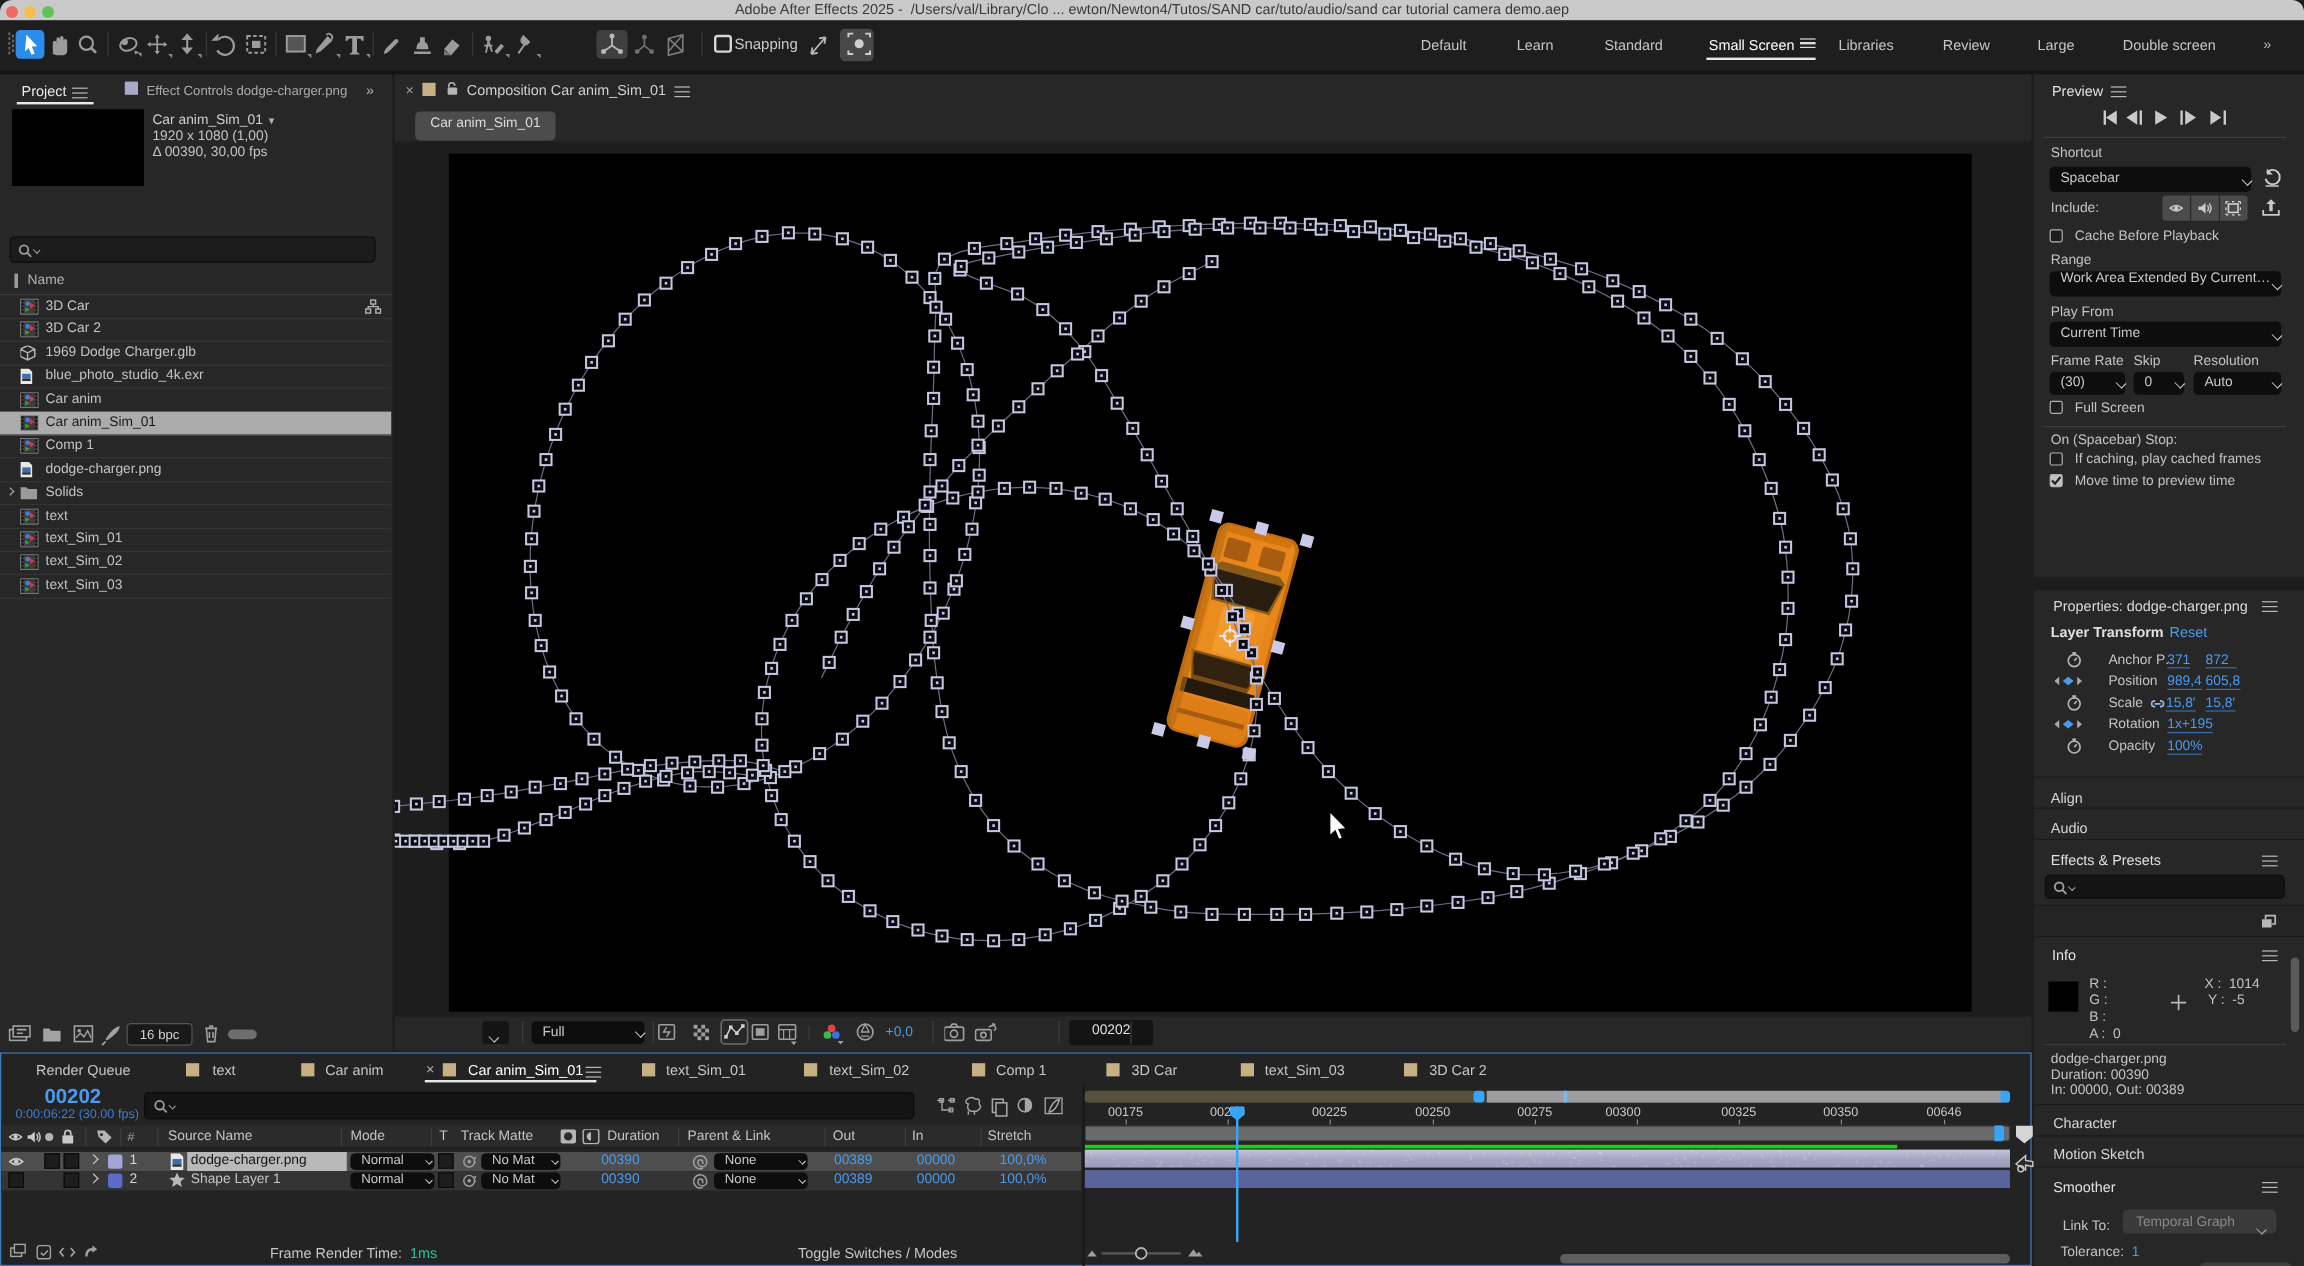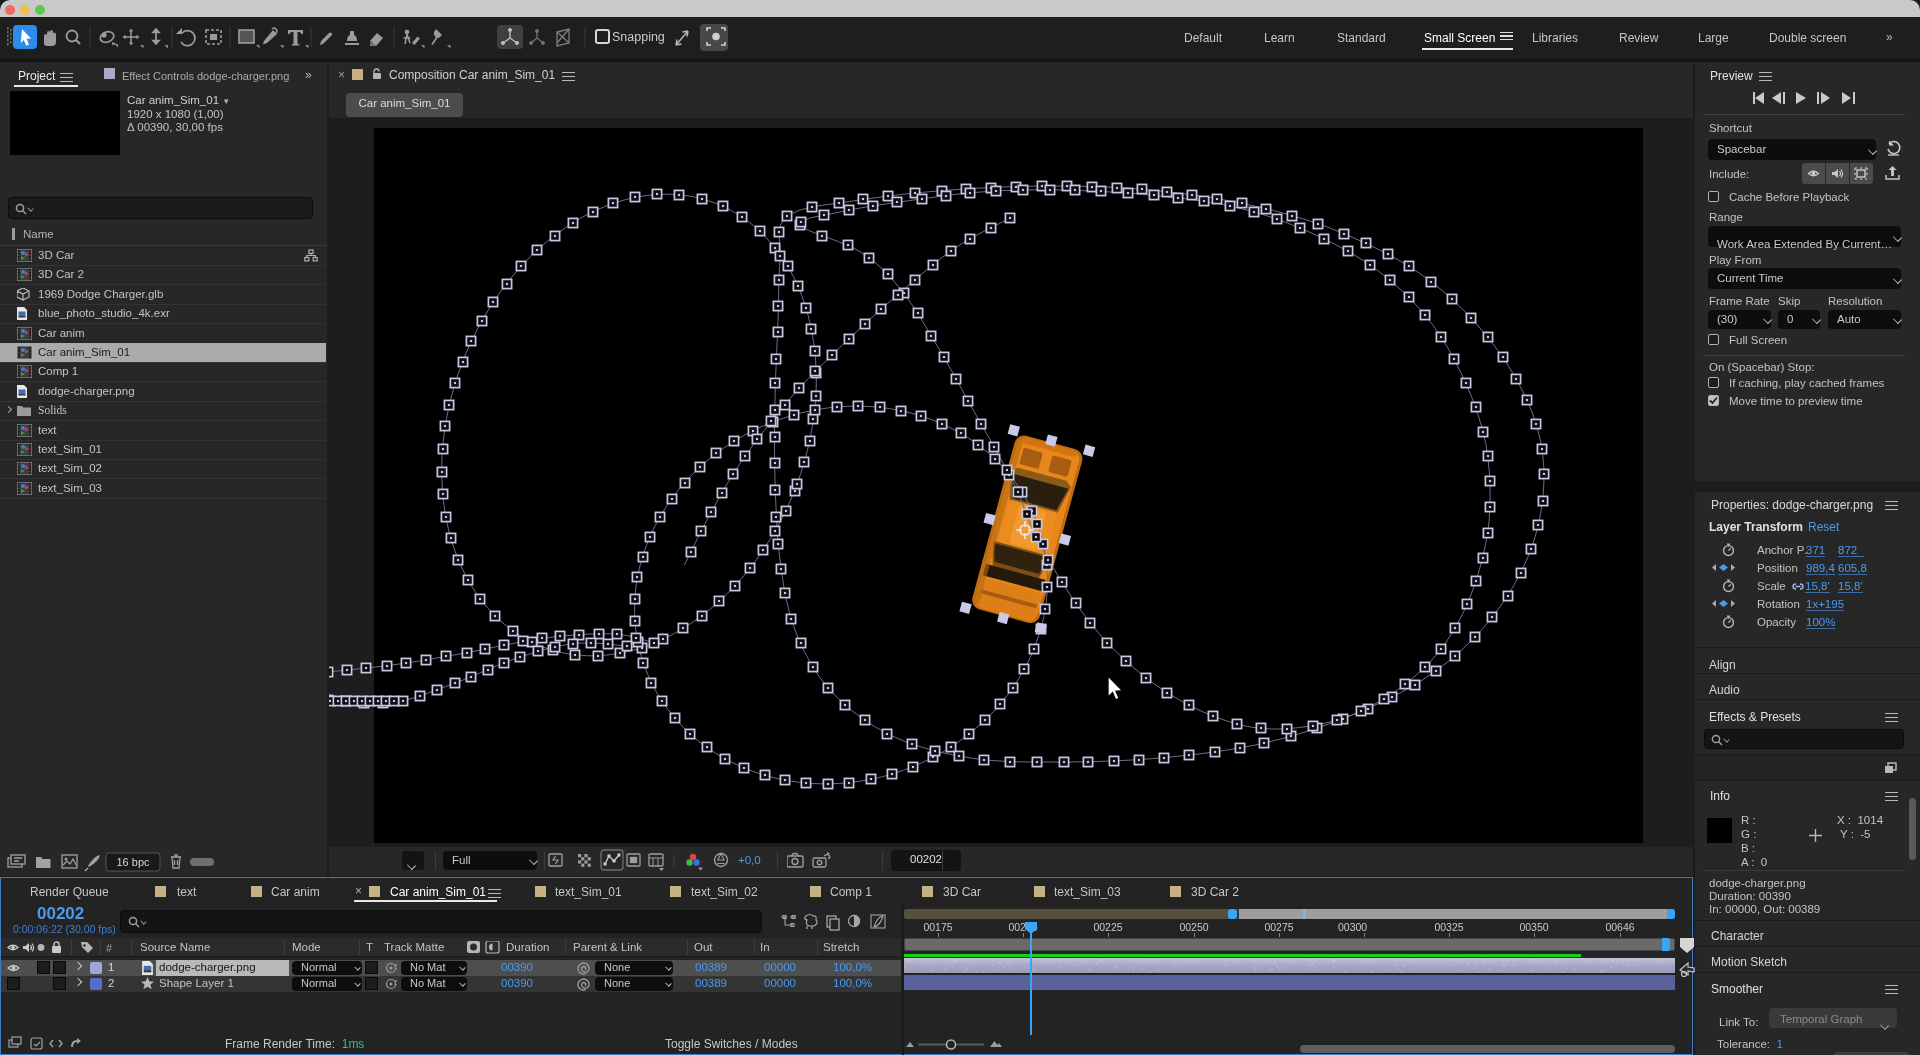--- a/index.html
+++ b/index.html
@@ -89,20 +89,21 @@
           <circle cx="5.5" cy="5.5" r="1.4" fill="#b5b5b5"></circle>
           <path d="M9 9 L12 12" stroke="#b5b5b5" stroke-width="1.2"></path>
         </g>
 </defs>
 </svg>
 
 <div id="titlebar" style="position:absolute;left:0;top:0;width:1920px;height:17px;background:#c9c9c9;border-radius:10px 10px 0 0;">
   <div class="abs" style="left:5px;top:4.5px;width:10px;height:10px;border-radius:50%;background:#ee6a5f;"></div>
   <div class="abs" style="left:20px;top:4.5px;width:10px;height:10px;border-radius:50%;background:#f5bd4f;"></div>
   <div class="abs" style="left:35px;top:4.5px;width:10px;height:10px;border-radius:50%;background:#61c354;"></div>
+  <div class="abs" style="left:0;top:1px;width:100%;text-align:center;font-size:12px;color:#3a3a3a;">Adobe After Effects 2025 -&nbsp; /Users/val/Library/Clo ... ewton/Newton4/Tutos/SAND car/tuto/audio/sand car tutorial camera demo.aep</div>
 </div>
 
 <div id="toolbar" style="position:absolute;left:0;top:17px;width:1920px;height:45px;background:#1e1e1e;border-bottom:3px solid #141414;">
   <svg class="abs" style="left:0;top:0" width="760" height="42" viewBox="0 0 760 42">
     <g fill="#6a6a6a">
           <rect x="7" y="10" width="1.6" height="2.4"></rect>
           <rect x="7" y="14" width="1.6" height="2.4"></rect>
           <rect x="7" y="18" width="1.6" height="2.4"></rect>
           <rect x="7" y="22" width="1.6" height="2.4"></rect>
           <rect x="7" y="26" width="1.6" height="2.4"></rect>
@@ -269,21 +270,21 @@
             <use href="#compi"></use>
           </svg>
           <div class="nm" style="">Comp 1</div>
         </div>
         <div class="prow" style="top:135.8px;">
           <svg class="pi" width="10" height="13" viewBox="0 0 10 13">
             <use href="#doci"></use>
           </svg>
           <div class="nm" style="">dodge-charger.png</div>
         </div>
-        <div class="prow" style="top:155.2px;font-family:Liberation Serif, serif;">
+        <div class="prow" style="top:155.2px;">
           <div style="position:absolute;left:6px;top:6px;width:5px;height:5px;border-right:1.6px solid #aaa;border-bottom:1.6px solid #aaa;transform:rotate(-45deg);"></div>
           <svg class="pi" width="14" height="13" viewBox="0 0 14 13">
             <use href="#foldi"></use>
           </svg>
           <div class="nm" style="">Solids</div>
         </div>
         <div class="prow" style="top:174.6px;">
           <svg class="pi" width="15" height="13" viewBox="0 0 15 13">
             <use href="#compi"></use>
           </svg>
@@ -866,21 +867,21 @@
         </svg>
       </div>
   <svg class="abs" style="left:190px;top:103px" width="15" height="16" viewBox="0 0 15 16">
         <path d="M7.5 1 l4 4 h-2.6 v6 h-2.8 v-6 H3.5 Z" fill="#c9c9c9"></path>
         <path d="M1 10 v4 h13 v-4" stroke="#c9c9c9" stroke-width="1.5" fill="none"></path>
       </svg>
   <div class="cb" style="left:13px;top:129px;"></div>
   <div class="t11" style="left:34px;top:129px;">Cache Before Playback</div>
   <div class="t11" style="left:14px;top:149px;">Range</div>
   <div class="dd" style="left:13px;top:164px;width:193px;height:21px;">
-        <span style="top:12px;">Work Area Extended By Current…</span>
+        <span style="top:0;">Work Area Extended By Current…</span>
         <div class="ch" style="top:5px;">
           <span class="chv"></span>
         </div>
       </div>
   <div class="t11" style="left:14px;top:192px;">Play From</div>
   <div class="dd" style="left:13px;top:206px;width:193px;height:21px;">
         <span style="top:4px;">Current Time</span>
         <div class="ch" style="top:5px;">
           <span class="chv"></span>
         </div>

